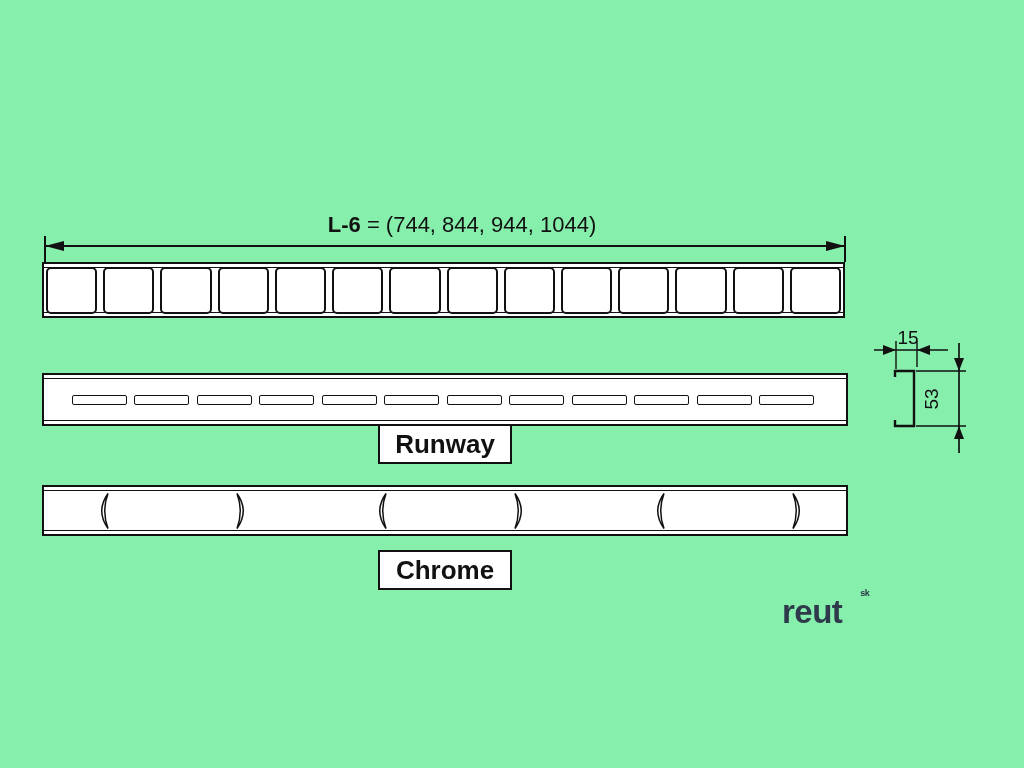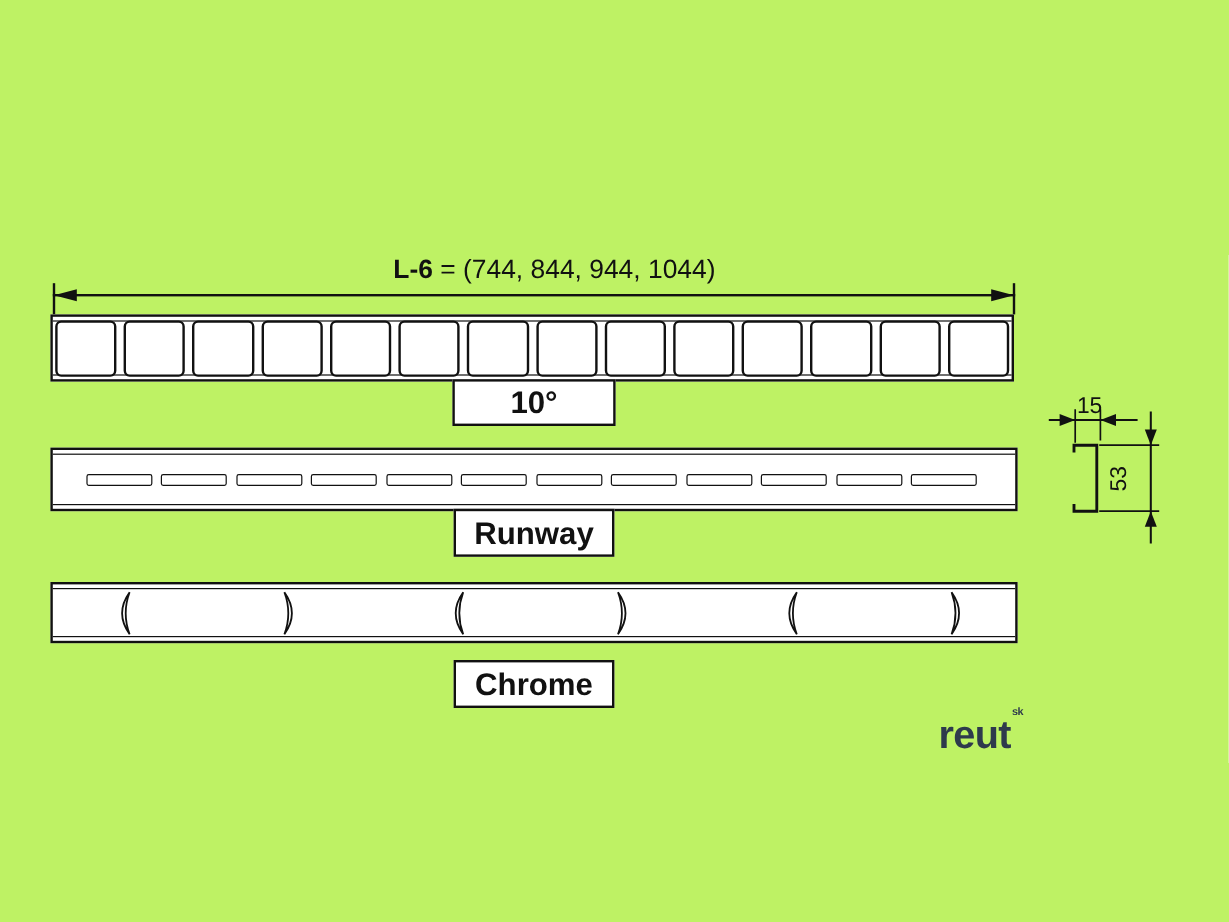--- a/index.html
+++ b/index.html
@@ -1,17 +1,17 @@
 <!DOCTYPE html>
 <html><head>
 <meta charset="utf-8">
 <style>
   html,body{margin:0;padding:0;background:#fff;}
   .canvas{
-    position:relative;width:1024px;height:768px;background:#bef264;
+    position:relative;width:1024px;height:768px;background:#86efac;
     font-family:"Liberation Sans",sans-serif;color:#111;overflow:hidden;
   }
   
   .dim-text{
     position:absolute;left:262px;top:212px;width:400px;text-align:center;
     font-size:22px;color:#111;white-space:pre;
   }
   .dim-text .b{font-weight:700;}
   .dim-line{position:absolute;left:44px;top:238px;width:802px;height:30px;}
   .dim-line .h-line{position:absolute;left:0;right:0;top:7px;height:1.7px;background:#111;}
@@ -45,21 +45,21 @@
   .label-runway{left:378px;top:424px;width:134px;height:40px;text-align:right;}
   .label-chrome{left:378px;top:534px;width:134px;height:40px;margin-top:16px;}
   
   .section-detail{position:absolute;left:858px;top:313px;}
   .section-detail text{font-family:"Liberation Sans",sans-serif;fill:#111;}
   
   .logo{
     position:absolute;left:782px;top:594px;
     font-weight:700;font-size:33px;color:#2e3a4c;letter-spacing:-0.5px;line-height:1.1;
   }
-  .logo sup{font-size:9px;font-weight:700;position:relative;top:-15px;left:1px;}
+  .logo sup{font-size:9px;font-weight:700;position:relative;top:-15px;left:18px;}
 </style>
 </head>
 <body>
 
 <div class="canvas">
 
   <div class="dim-text"><span class="b">L-6</span><span> = (744, 844, 944, 1044)</span></div>
 
   <div class="dim-line">
     <div class="h-line"></div>
@@ -82,23 +82,20 @@
         <div class="square"></div>
         <div class="square"></div>
         <div class="square"></div>
         <div class="square"></div>
         <div class="square"></div>
         <div class="square"></div>
         <div class="square"></div>
         <div class="square"></div>
         <div class="square"></div>
       </div>
-  </div>
-  <div class="label-box label-10">
-    <span>10°</span>
   </div>
 
   <div class="grate grate-slots">
     <div class="line-top"></div>
     <div class="line-bottom"></div>
     <div class="row slots">
 
     <div class="slot"></div>
         <div class="slot"></div>
         <div class="slot"></div>

